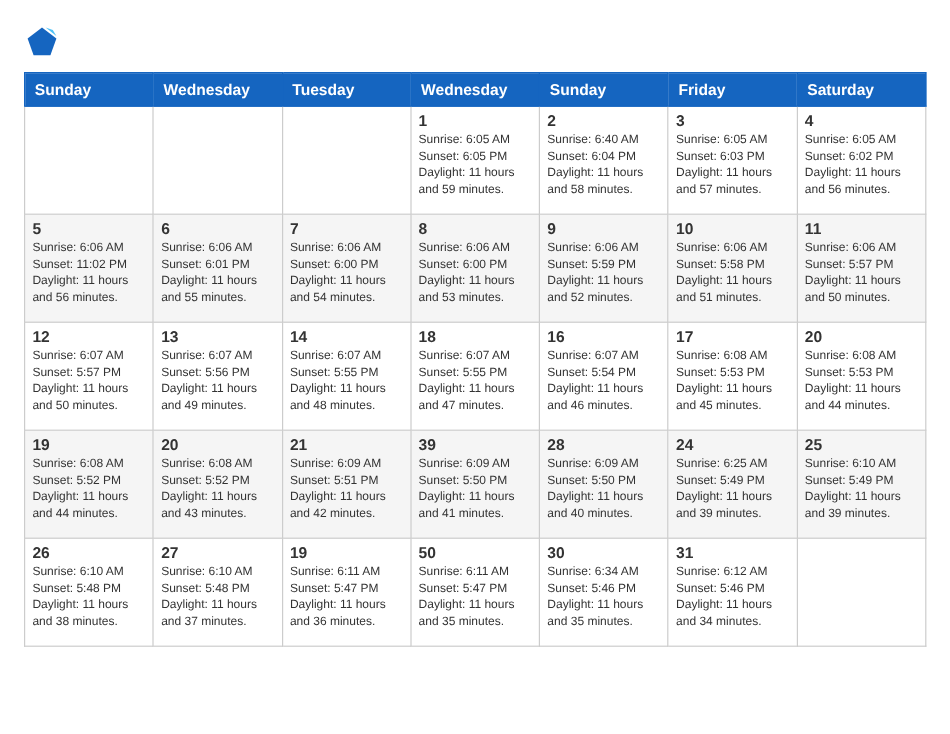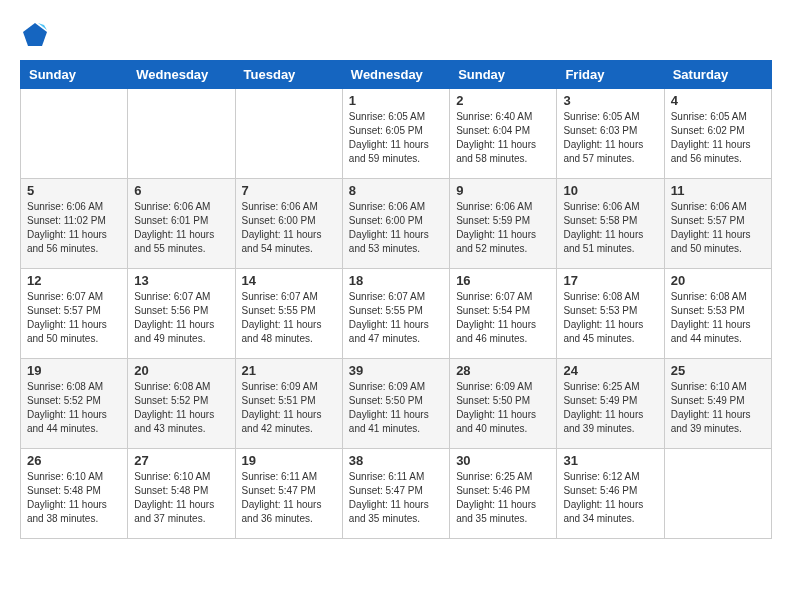--- a/index.html
+++ b/index.html
@@ -322,29 +322,29 @@
 and 37 minutes.</div>
         </td>
         <td>
           <div class="day-number">19</div>
           <div class="day-info">Sunrise: 6:11 AM
 Sunset: 5:47 PM
 Daylight: 11 hours
 and 36 minutes.</div>
         </td>
         <td>
-          <div class="day-number">38</div>
+          <div class="day-number">50</div>
           <div class="day-info">Sunrise: 6:11 AM
 Sunset: 5:47 PM
 Daylight: 11 hours
 and 35 minutes.</div>
         </td>
         <td>
           <div class="day-number">30</div>
-          <div class="day-info">Sunrise: 6:25 AM
+          <div class="day-info">Sunrise: 6:34 AM
 Sunset: 5:46 PM
 Daylight: 11 hours
 and 35 minutes.</div>
         </td>
         <td>
           <div class="day-number">31</div>
           <div class="day-info">Sunrise: 6:12 AM
 Sunset: 5:46 PM
 Daylight: 11 hours
 and 34 minutes.</div>

